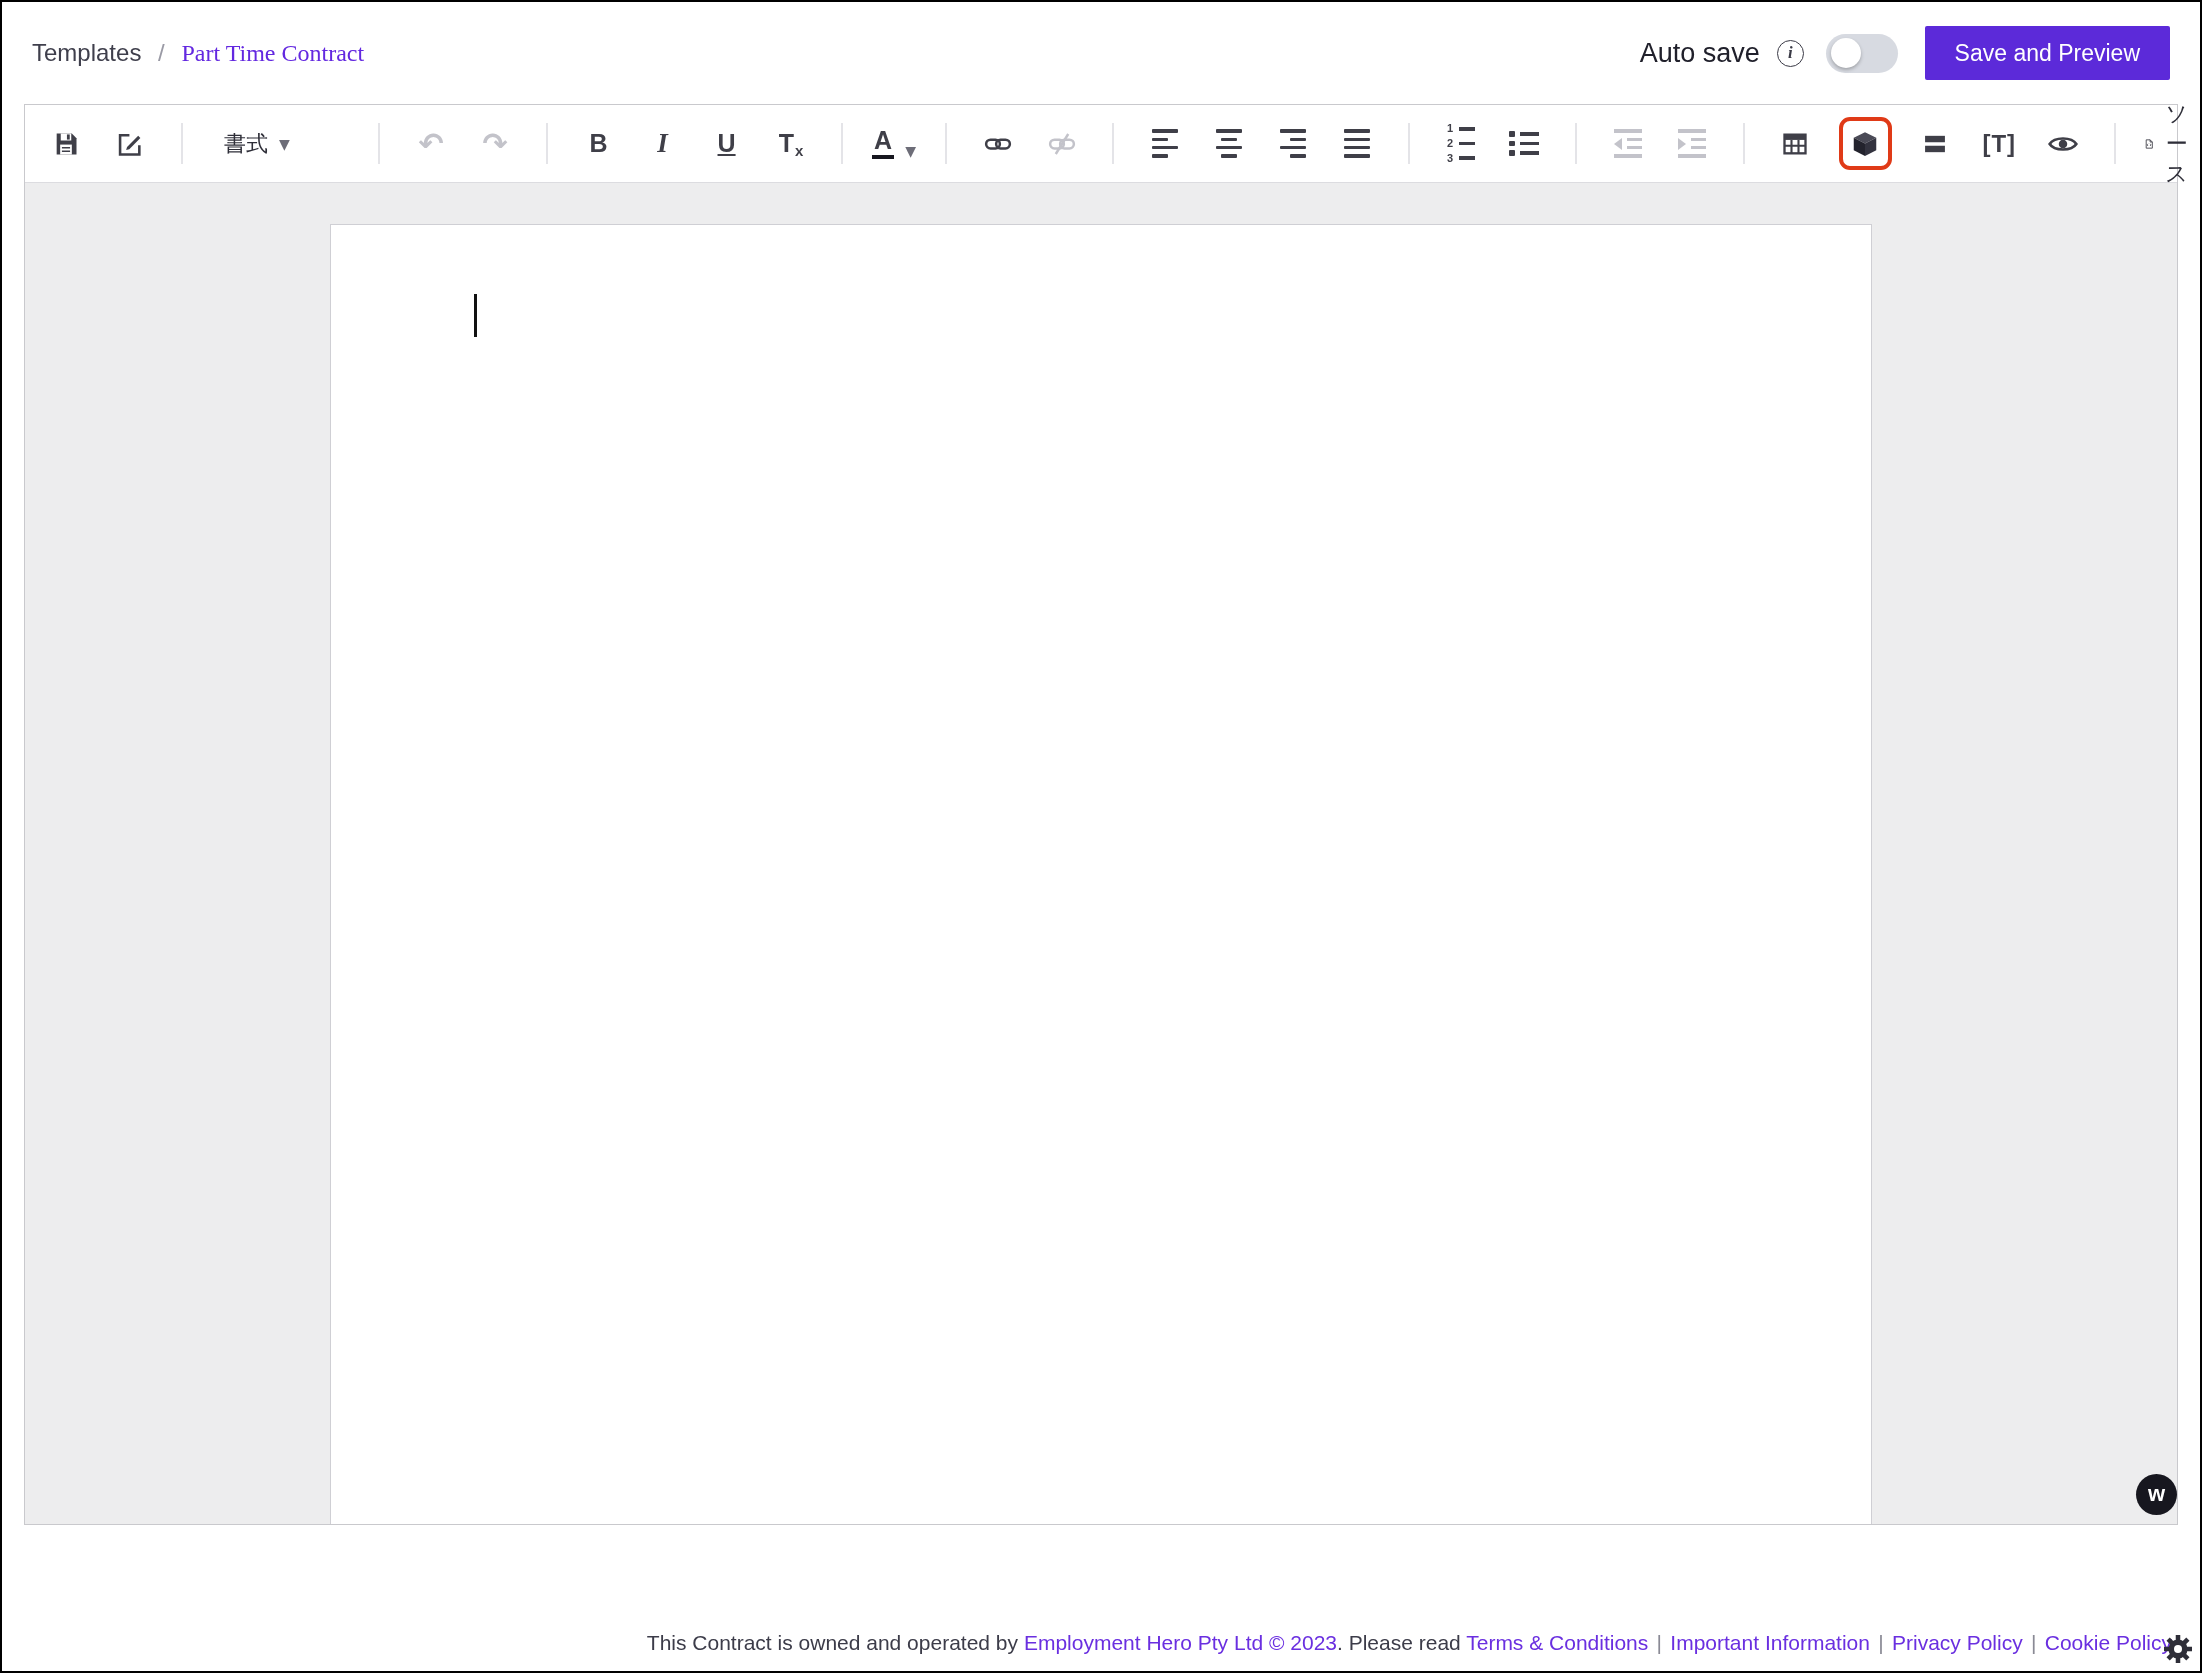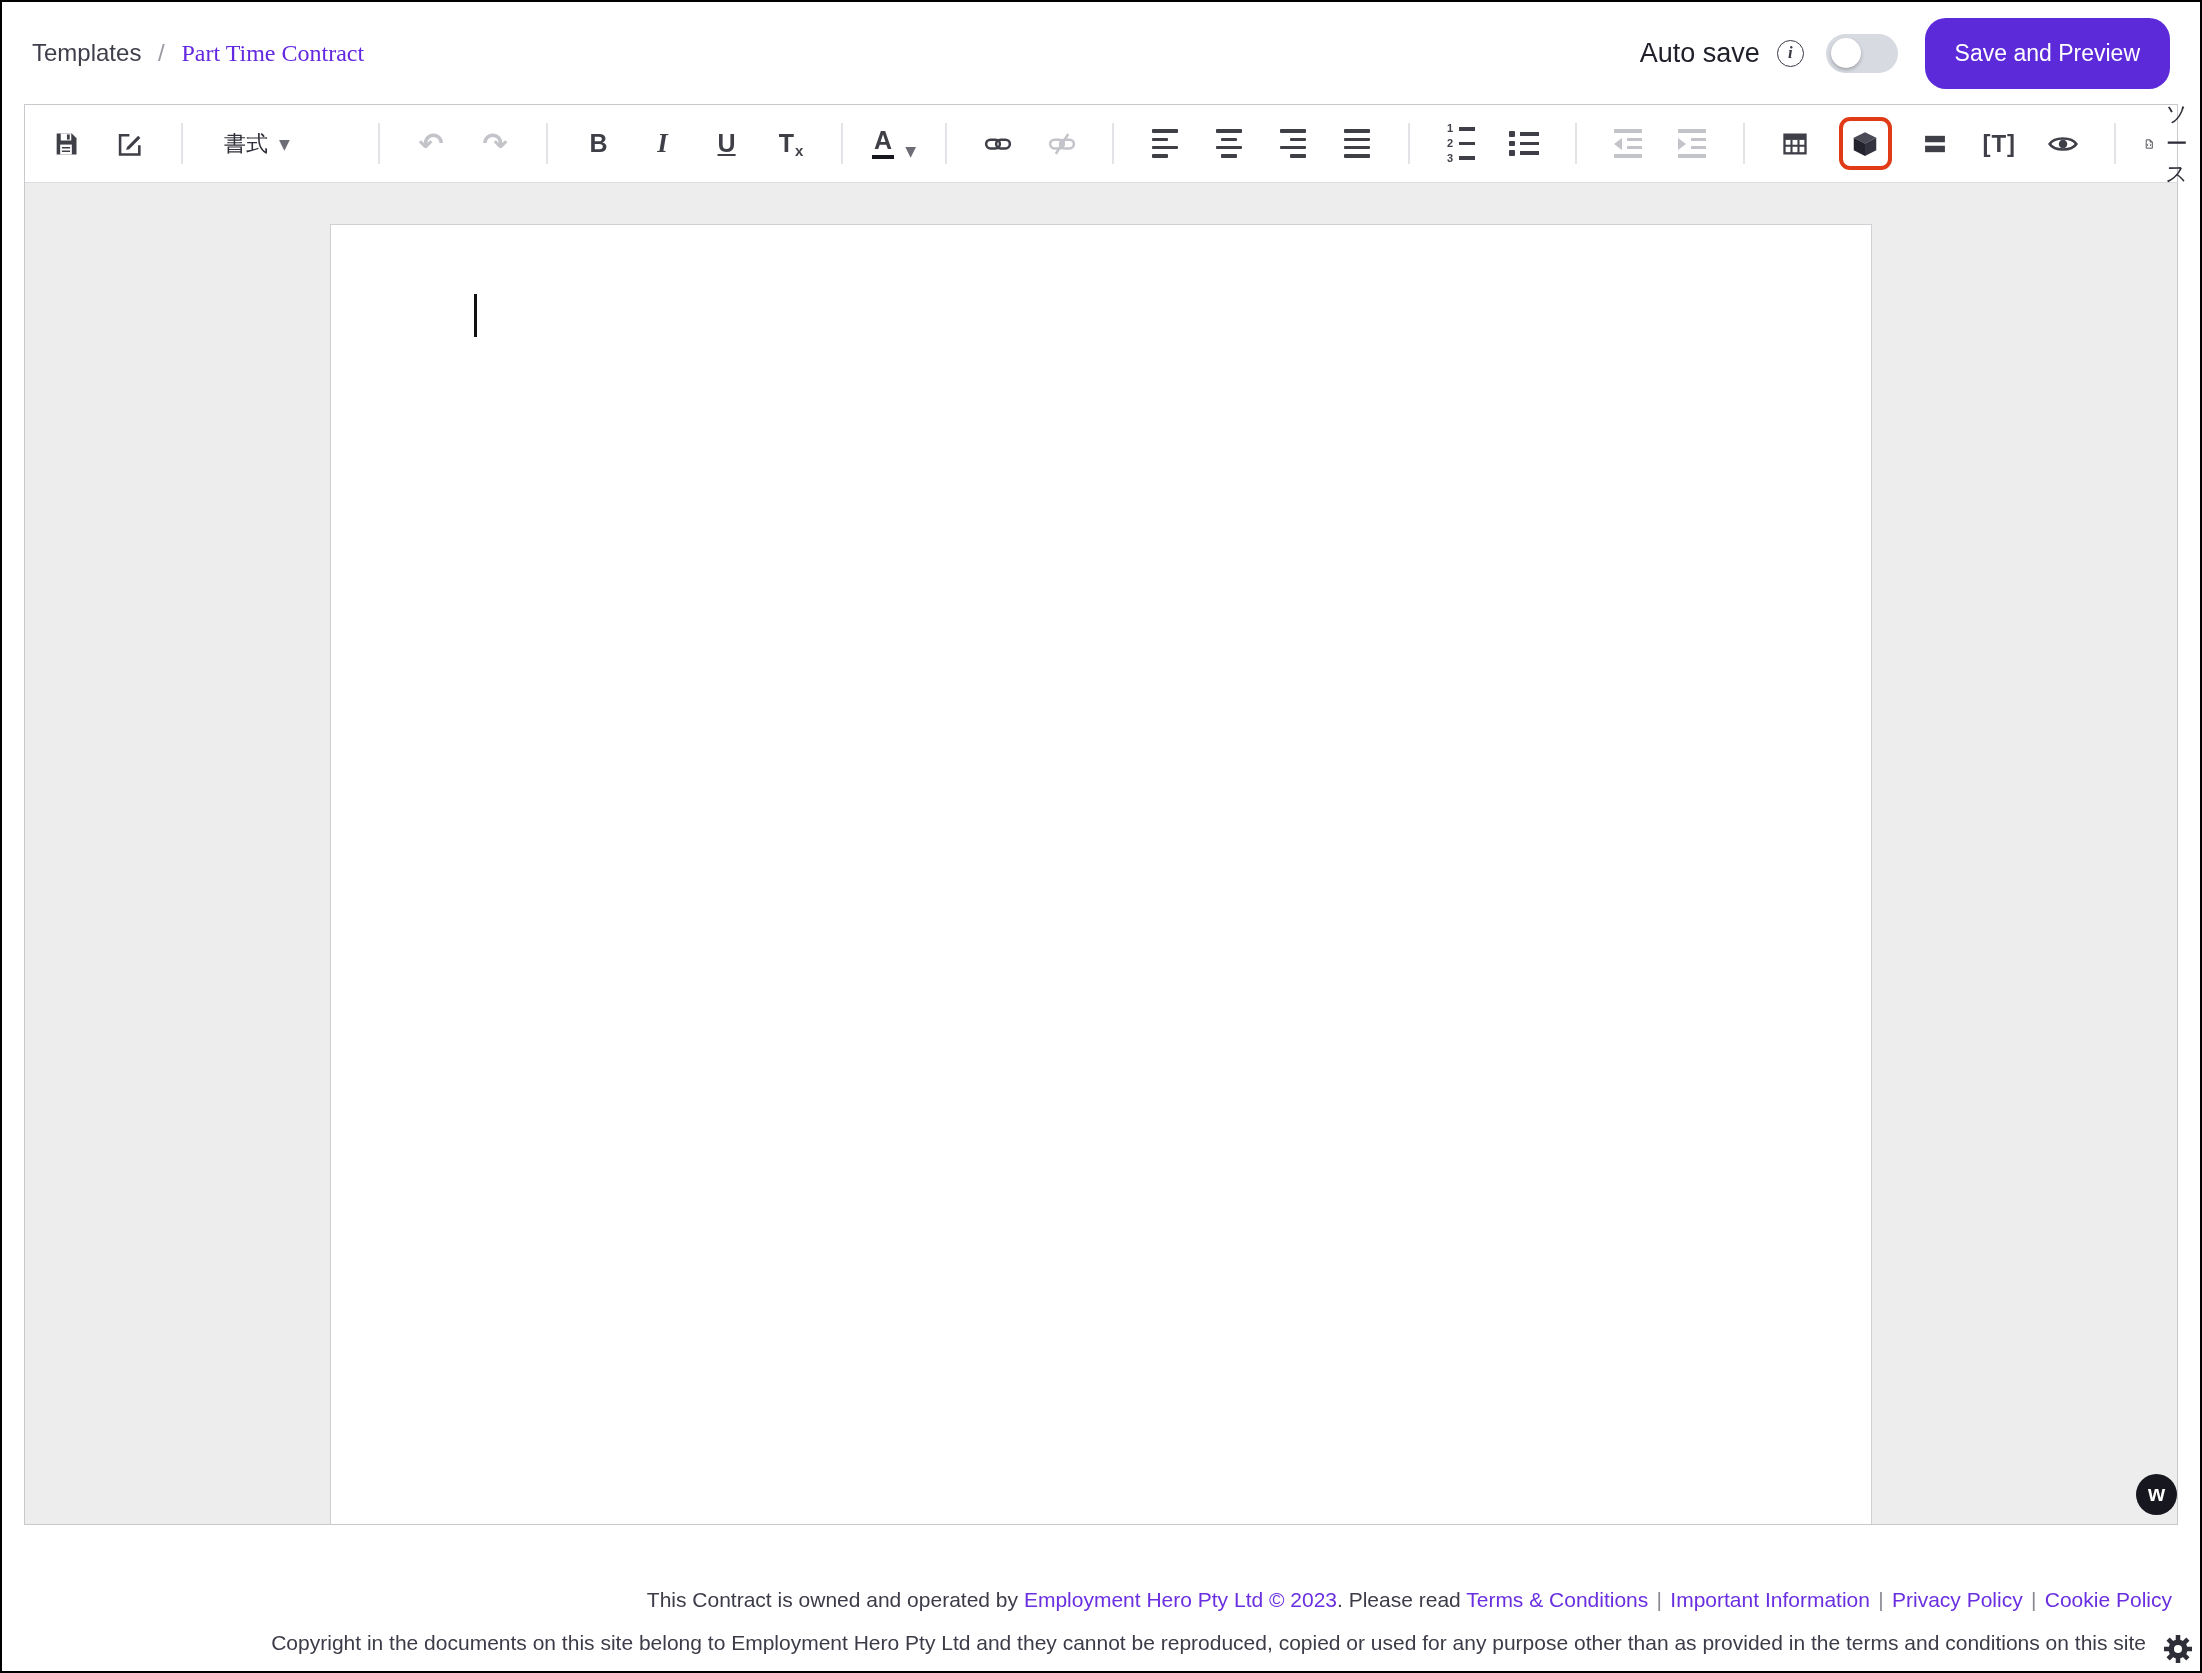--- a/index.html
+++ b/index.html
@@ -34,21 +34,21 @@
   }
   .toggle {
     width: 72px; height: 39px; border-radius: 19.5px; background: #d7dae1;
     position: relative; margin: 0 9.3px 0 5.6px; cursor: pointer;
   }
   .toggle-knob {
     position: absolute; left: 4.6px; top: 4.6px; width: 30px; height: 30px;
     border-radius: 50%; background: #fff; box-shadow: 0 1.9px 3.7px rgba(0,0,0,.25);
   }
   .save-btn {
-    height: 71px; padding: 0 30px; border: none; border-radius: 21px;
+    height: 54px; padding: 0 30px; border: none; border-radius: 2px;
     background: #5c2ad9; color: #fff; font-size: 23px; font-family: inherit; cursor: pointer;
   }
 
   
   .frame {
     position: absolute; left: 22px; right: 22px; top: 102px; height: 1421px;
     border: 1.9px solid #c9c9cd; background: #fff;
     display: flex; flex-direction: column;
   }
   .toolbar {
@@ -396,21 +396,20 @@
       <span>w</span>
     </span>
   </div>
 
 </section>
 
 <footer class="footer">
   <div>
     <span>This Contract is owned and operated by </span><span class="flink">Employment Hero Pty Ltd © 2023</span><span>. Please read </span><span class="flink">Terms &amp; Conditions</span><span class="fsep">|</span><span class="flink">Important Information</span><span class="fsep">|</span><span class="flink">Privacy Policy</span><span class="fsep">|</span><span class="flink">Cookie Policy</span>
   </div>
-  <div class="foot-row2">Copyright in the documents on this site belong to Employment Hero Pty Ltd and they cannot be reproduced, copied or used for any purpose other than as provided in the terms and conditions on this site</div>
   <span class="gear">
     <svg width="32" height="32" viewBox="0 0 24 24">
         <g stroke="#2e2e38" stroke-width="3.4">
           <line x1="12" y1="1.5" x2="12" y2="22.5"></line>
           <line x1="1.5" y1="12" x2="22.5" y2="12"></line>
           <line x1="4.6" y1="4.6" x2="19.4" y2="19.4"></line>
           <line x1="19.4" y1="4.6" x2="4.6" y2="19.4"></line>
         </g>
         <circle cx="12" cy="12" r="7.2" fill="#2e2e38"></circle>
         <circle cx="12" cy="12" r="3" fill="#fff"></circle>

